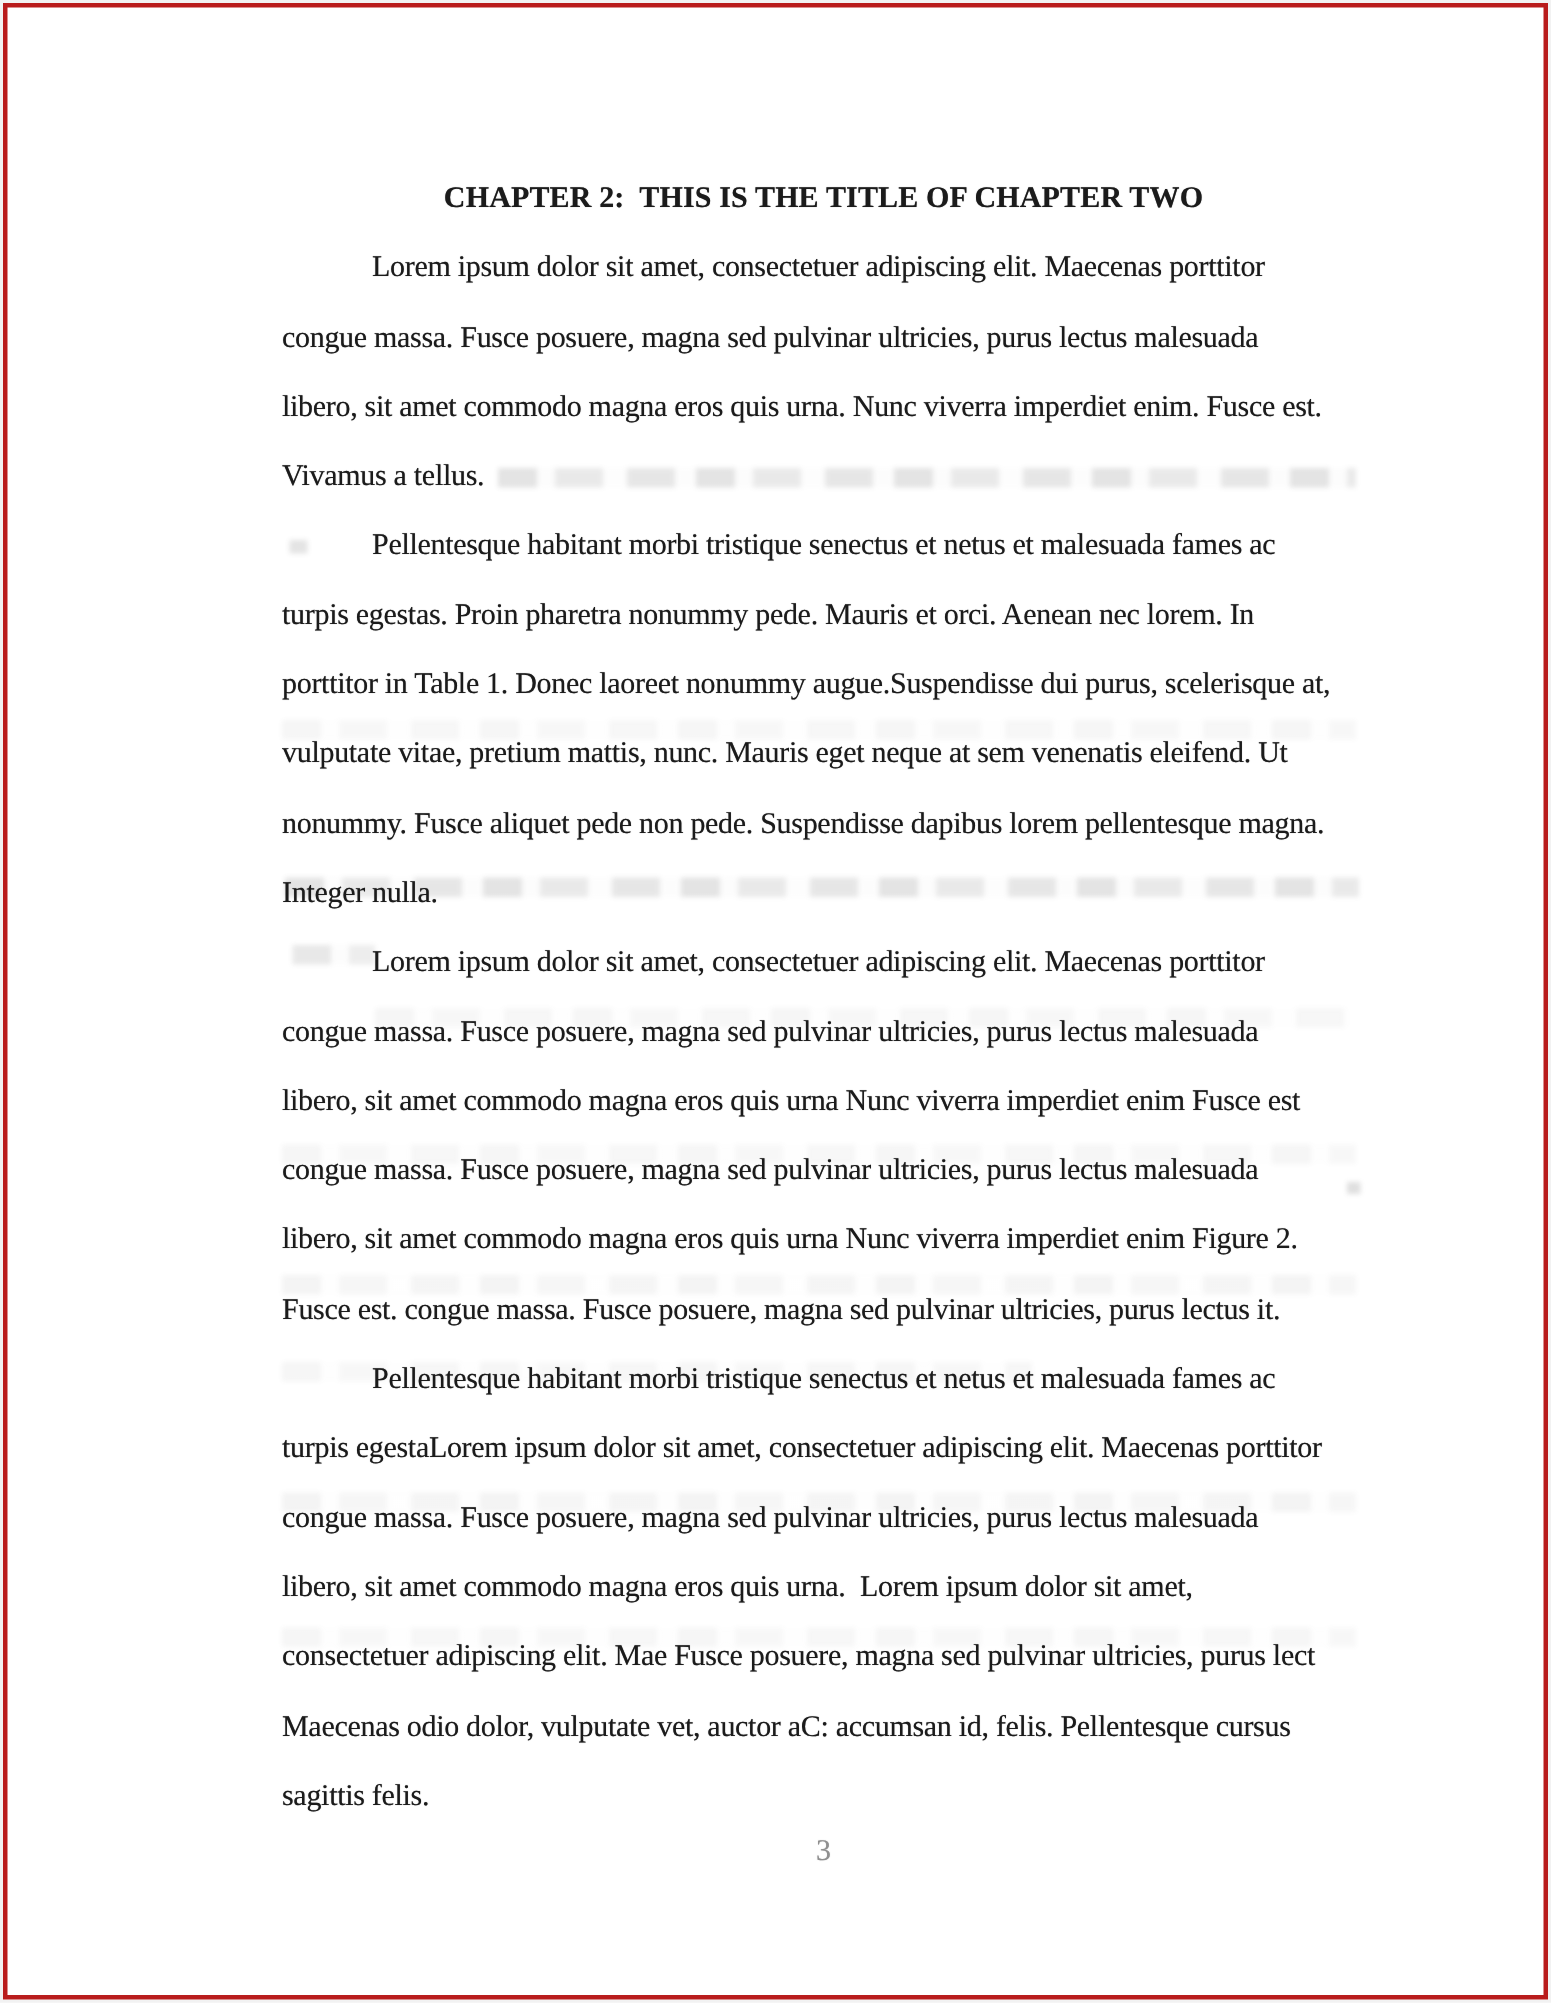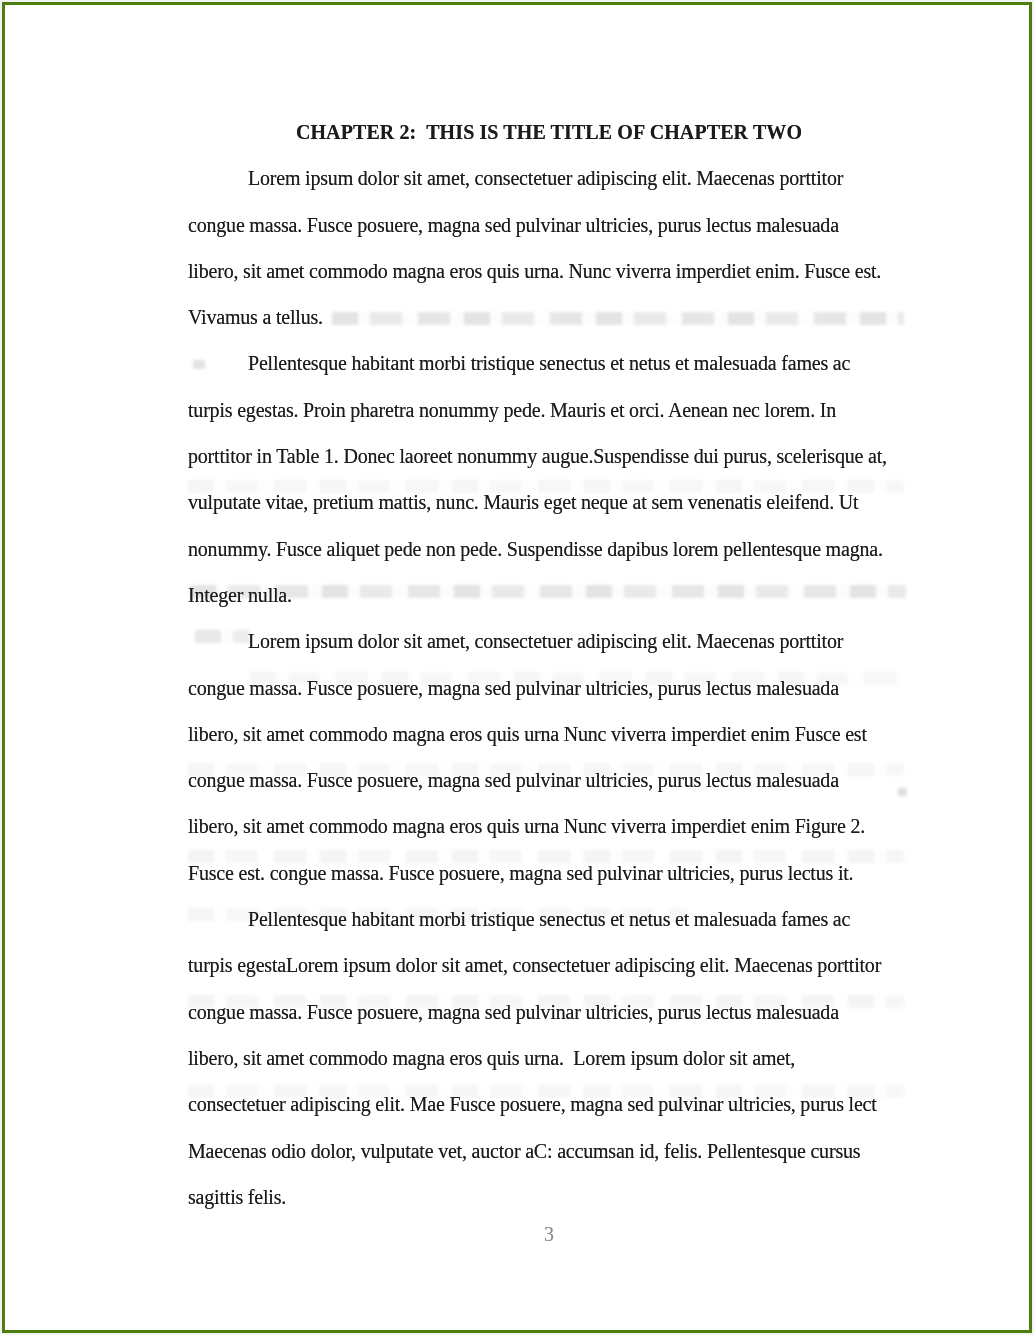--- a/index.html
+++ b/index.html
@@ -10,21 +10,21 @@
     background: #f2f2f2;
     font-family: "Liberation Serif", "DejaVu Serif", serif;
   }
   .page {
     position: absolute;
     left: 2px;
     top: 2px;
     width: 1024px;
     height: 1325px;
     background: #ffffff;
-    border: 3px solid #4d7c0f;
+    border: 3px solid #b91c1c;
     overflow: hidden;
   }
   .content {
     position: absolute;
     left: 183px;
     top: 104px;
     width: 722px;
     color: #1b1b1b;
     font-size: 20px;
     line-height: 46.3px;

